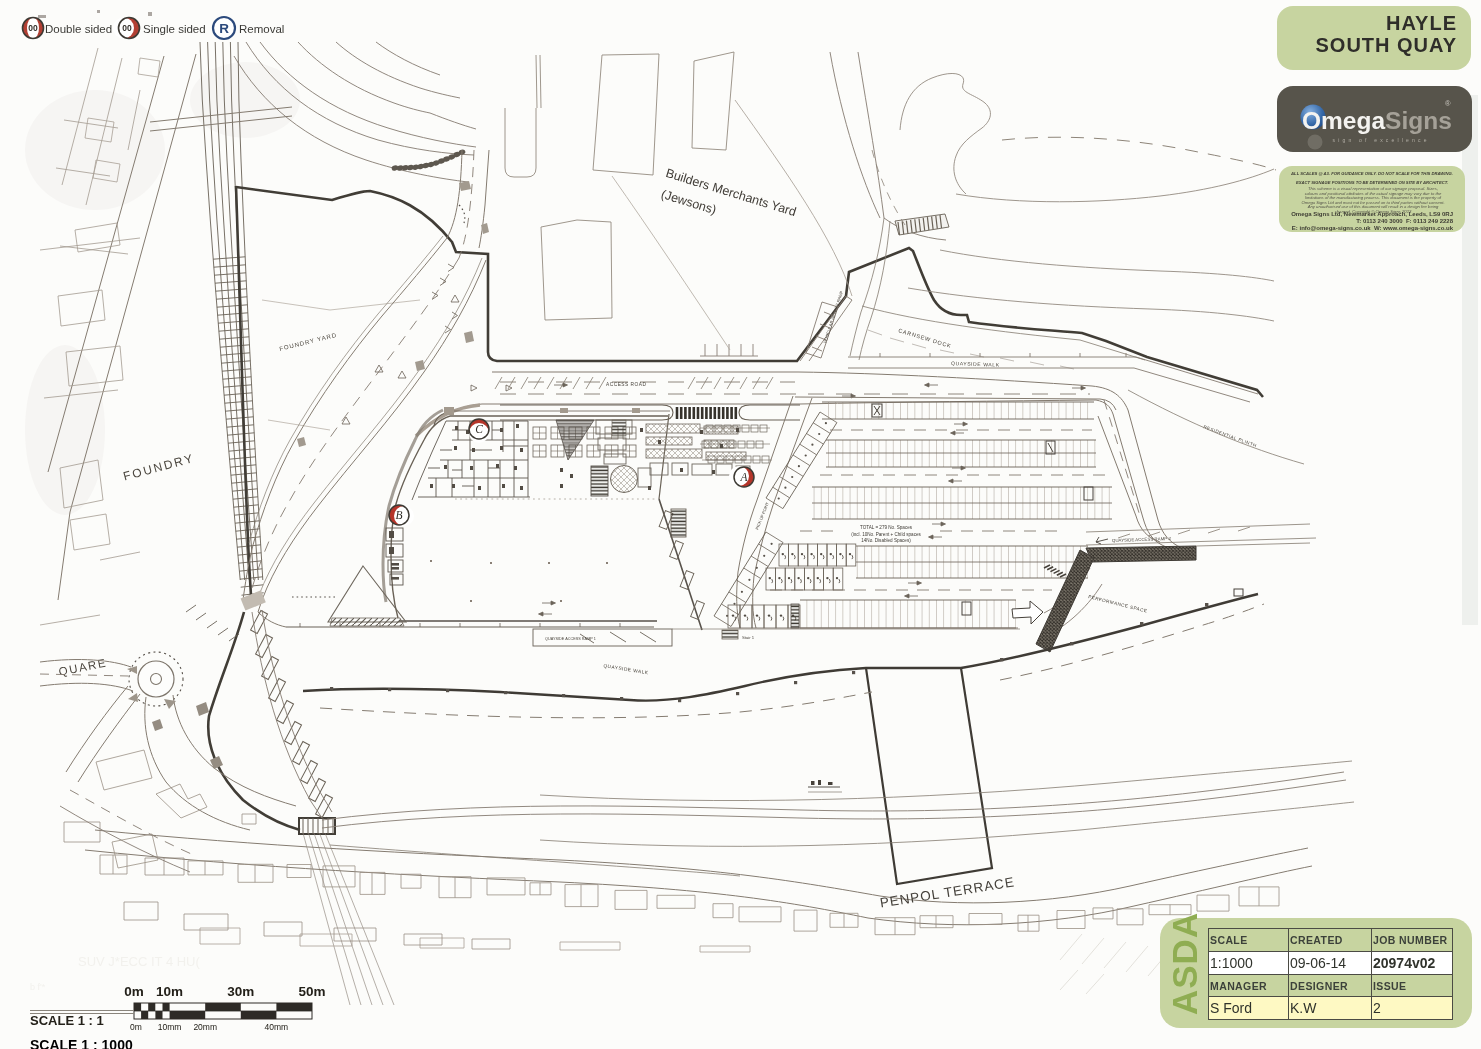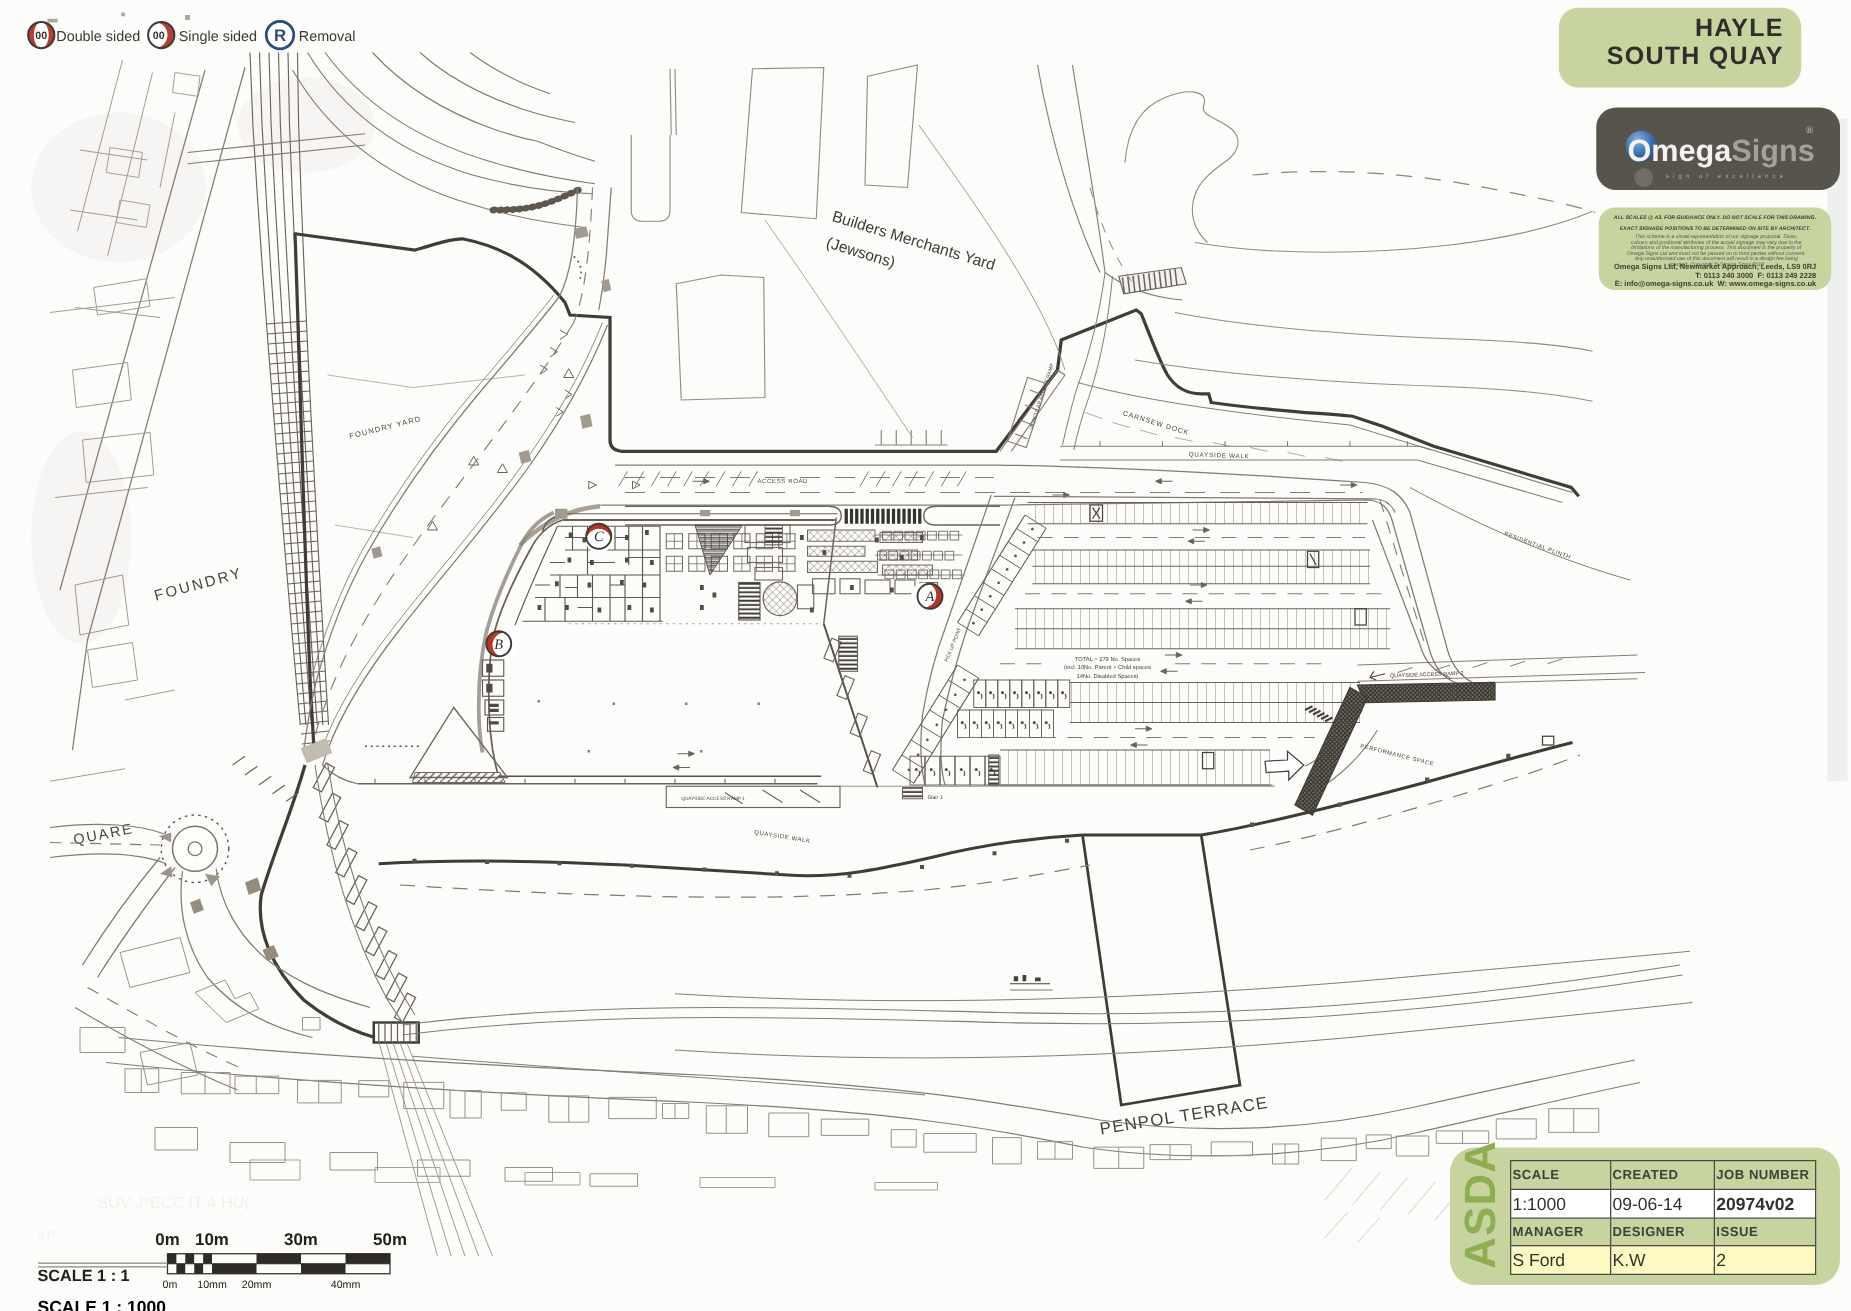--- a/index.html
+++ b/index.html
@@ -977,21 +977,21 @@
 </g>
 </svg>
 
 <div style="position:absolute;left:30px;top:1037px;font-size:14px;font-weight:bold;color:#000000;">SCALE 1 : 1000</div>
 
 <div style="position:absolute;left:30px;top:1013px;font-size:13px;font-weight:bold;color:#232019;">SCALE 1 : 1</div>
 
 <div style="position:absolute;left:30px;top:1010px;width:104px;height:1px;background:#8a857c;"></div>
 <div style="position:absolute;left:30px;top:1012.5px;width:104px;height:1px;background:#8a857c;"></div>
 
-<div class="grnblk" style="left:1247px;top:6px;width:194px;height:64px;">
+<div class="grnblk" style="left:1277px;top:6px;width:194px;height:64px;">
   <div style="position:absolute;right:14px;top:6px;text-align:right;font-size:20px;font-weight:bold;letter-spacing:1px;color:#2f2e2a;line-height:22px;">HAYLE<br>SOUTH QUAY</div>
 </div>
 
 <div style="position:absolute;left:1277px;top:86px;width:195px;height:66px;background:#57544b;border-radius:16px;">
   <svg width="195" height="66" viewBox="0 0 195 66">
     <circle cx="36" cy="31" r="12.5" fill="url(#ball)"></circle>
     <circle cx="38" cy="56" r="7.5" fill="#7e7b72" opacity="0.65"></circle>
     <text x="25" y="43" font-size="24.5" font-weight="bold" font-family="Liberation Sans, sans-serif"><tspan fill="#f4f3f0">Omega</tspan><tspan fill="#a5a198">Signs</tspan></text>
     <text x="168" y="20" font-size="7.5" fill="#c9c6bf" font-family="Liberation Sans, sans-serif">®</text>
     <text x="103" y="56" font-size="5" letter-spacing="0.9" fill="#b2aea5" text-anchor="middle" font-family="Liberation Sans, sans-serif" xml:space="preserve">s&nbsp;i&nbsp;g&nbsp;n&nbsp;&nbsp;&nbsp;o&nbsp;f&nbsp;&nbsp;&nbsp;e&nbsp;x&nbsp;c&nbsp;e&nbsp;l&nbsp;l&nbsp;e&nbsp;n&nbsp;c&nbsp;e</text>

